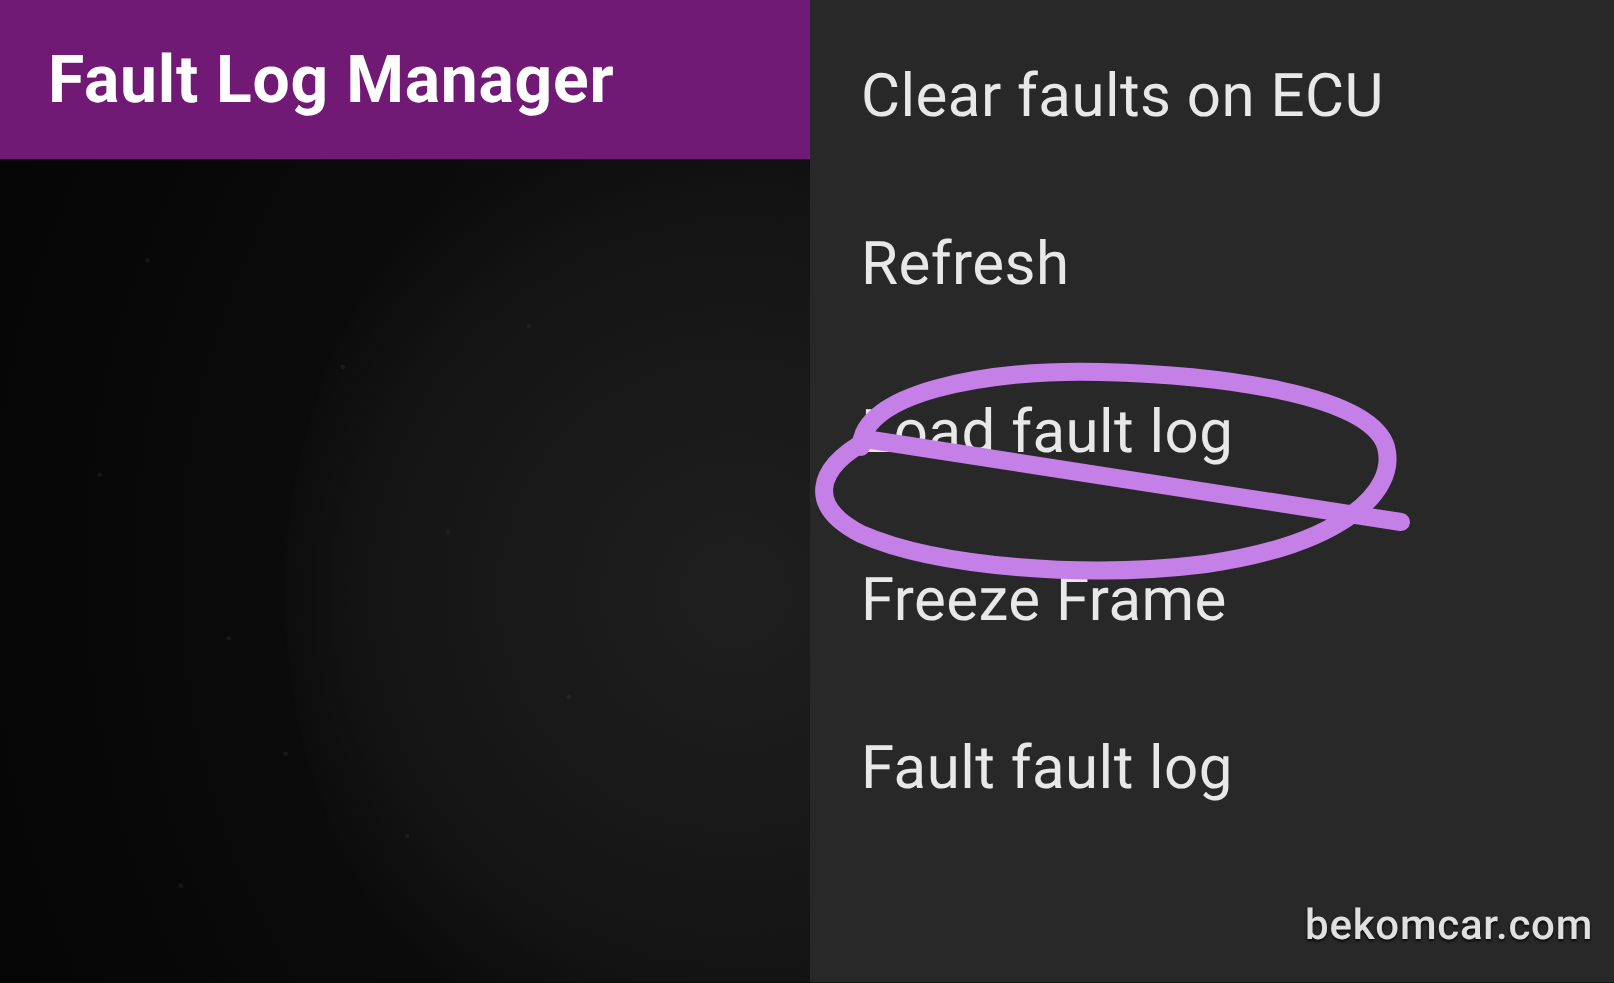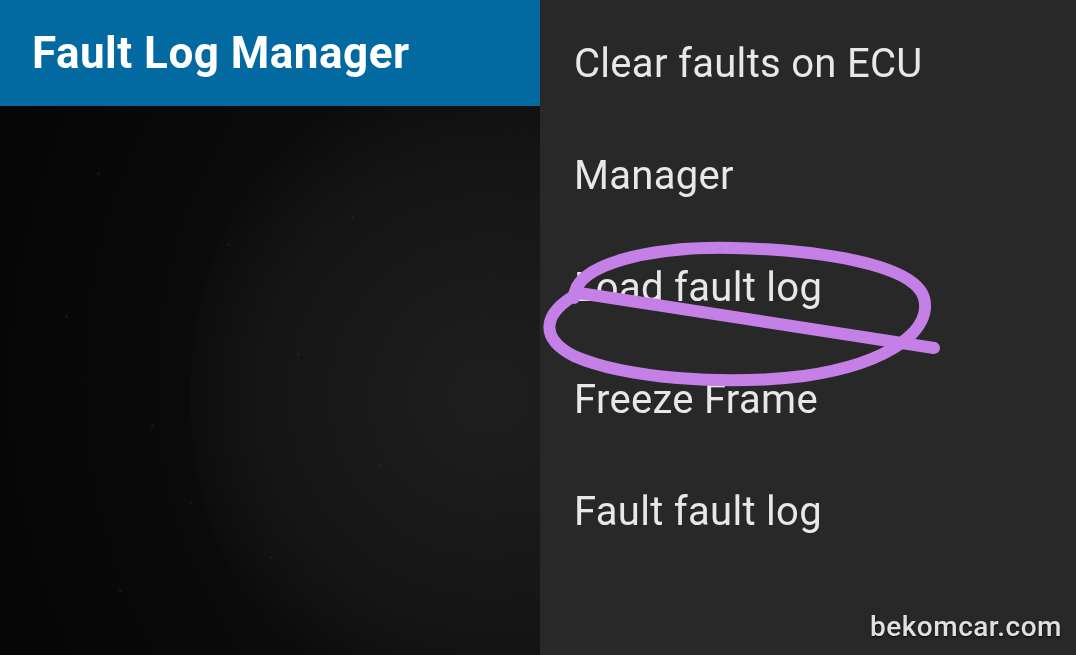--- a/index.html
+++ b/index.html
@@ -16,21 +16,21 @@
       width: 100%;
       height: 100%;
     }
     .left-panel {
       width: 540px;
       height: 100%;
       position: relative;
       background: #0a0a0a;
     }
     .title-bar {
-      background: #0369a1;
+      background: #701a75;
       padding: 26px 32px;
       height: 106px;
       display: flex;
       align-items: center;
     }
     .page-title {
       color: #ffffff;
       font-size: 44px;
       font-weight: 700;
       letter-spacing: 0.5px;
@@ -83,21 +83,21 @@
     }
     .annotation-circle {
       position: absolute;
       pointer-events: none;
       z-index: 10;
       top: 238px;
       left: 494px;
     }
     .watermark {
       position: absolute;
-      bottom: 12px;
+      bottom: 22px;
       right: 14px;
       color: #e0e0e0;
       font-size: 28px;
       font-weight: 500;
       letter-spacing: 0.5px;
       text-shadow: 0 1px 2px rgba(0,0,0,0.8);
       z-index: 5;
       margin-top: 20px;
     }
     .noise-overlay {
@@ -134,21 +134,21 @@
       <div class="noise-dot" style="top:58%;left:28%"></div>
       <div class="noise-dot" style="top:65%;left:70%"></div>
       <div class="noise-dot" style="top:72%;left:35%"></div>
       <div class="noise-dot" style="top:82%;left:50%"></div>
       <div class="noise-dot" style="top:20%;left:65%"></div>
       <div class="noise-dot" style="top:88%;left:22%"></div>
     </div>
   </div>
   <div class="right-panel">
     <div class="menu-item">Clear faults on ECU</div>
-    <div class="menu-item">Manager</div>
+    <div class="menu-item">Refresh</div>
     <div class="menu-item">Load fault log</div>
     <div class="menu-item">Freeze Frame</div>
     <div class="menu-item">Fault fault log</div>
   </div>
 </div>
 
 <div class="annotation-circle">
   <svg width="460" height="160" viewBox="0 0 460 160">
     <path d="M 80 60 
              C 80 25, 160 8, 240 10

